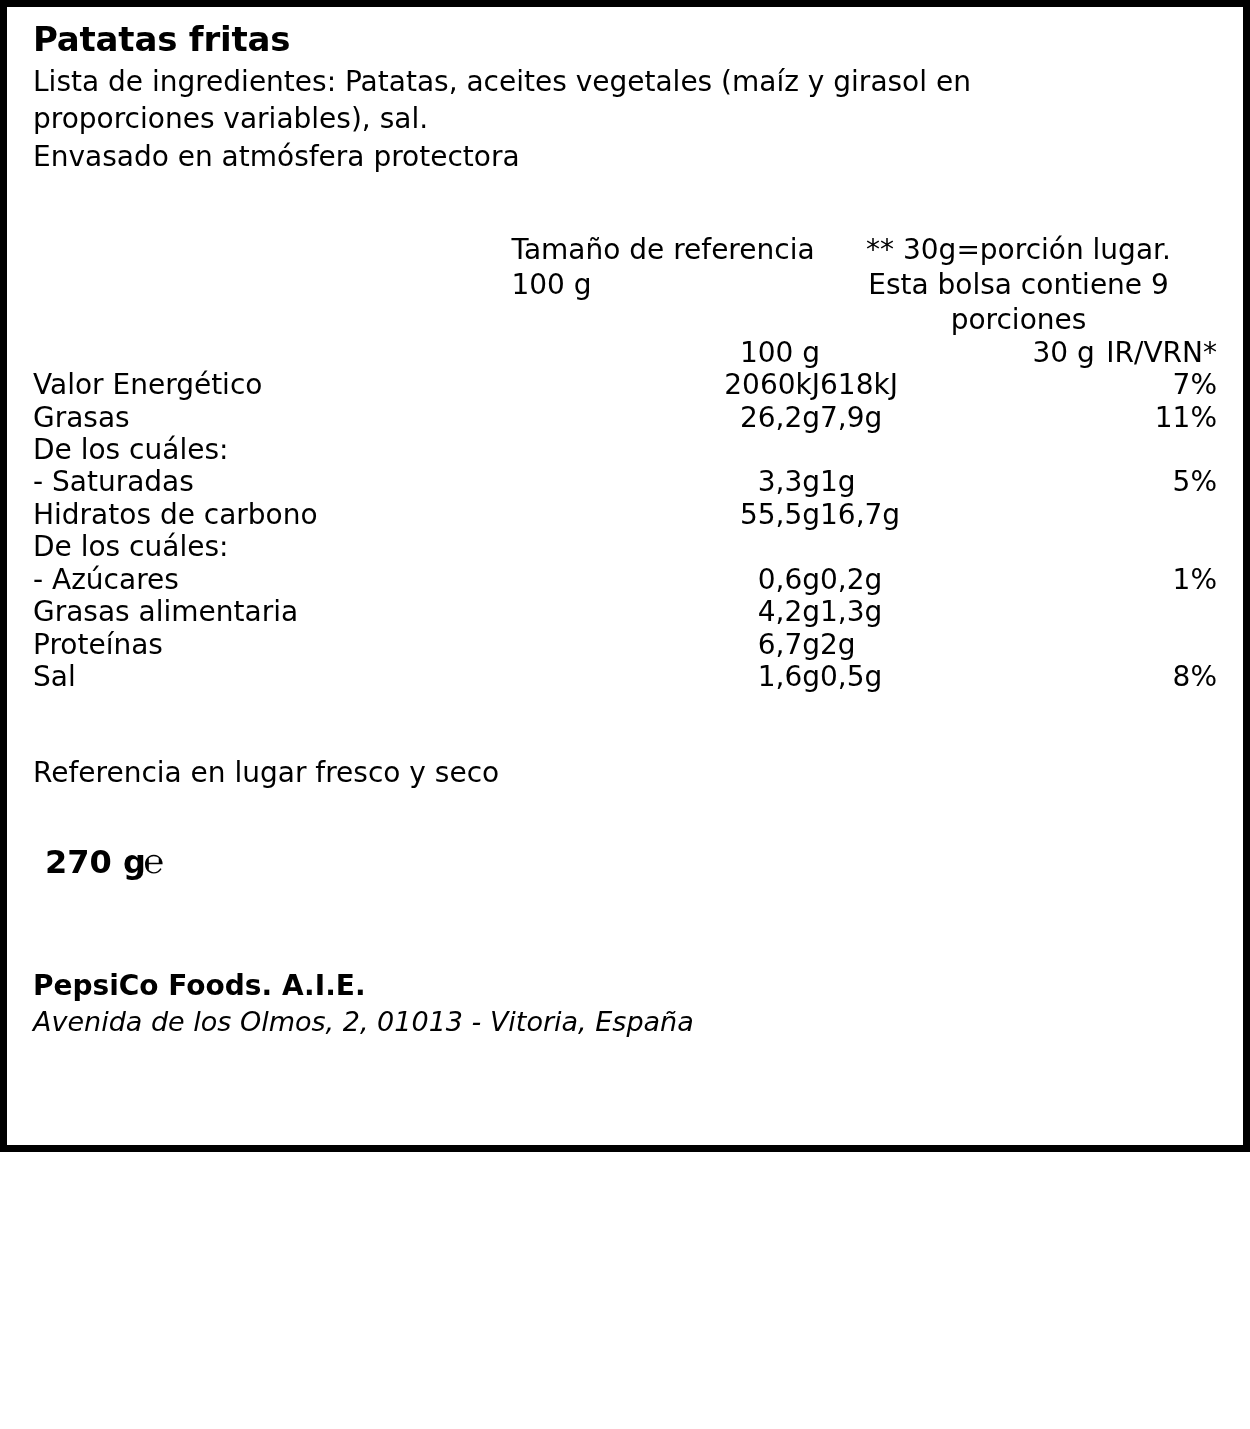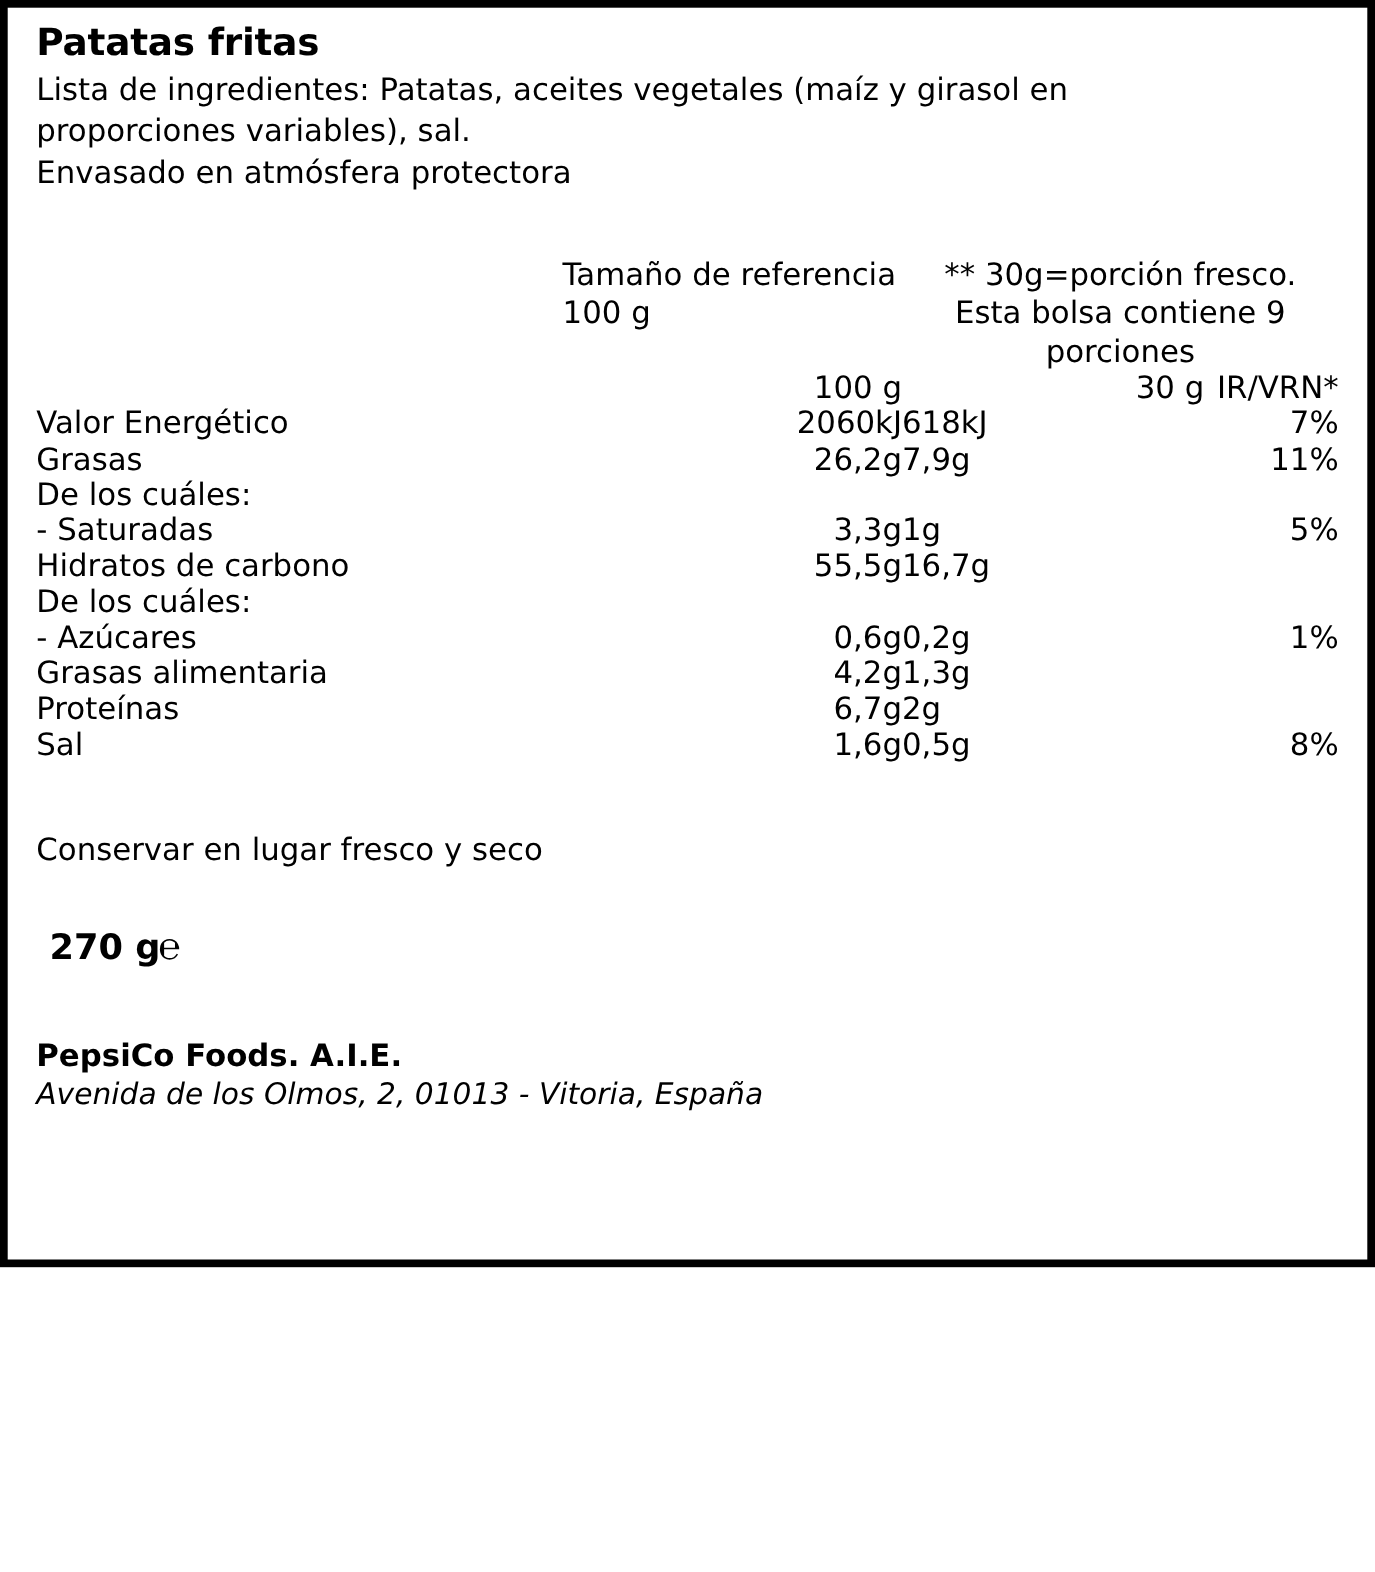--- a/index.html
+++ b/index.html
@@ -97,21 +97,21 @@
   }
   .weight .e-mark {
     font-family: "DejaVu Serif", "Liberation Serif", serif;
     font-weight: normal;
     font-size: 34px;
     margin-left: -2px;
   }
   .company {
     font-size: 28px;
     font-weight: bold;
-    margin-top: 62px;
+    margin-top: 88px;
   }
   .address {
     font-size: 27px;
     margin-top: 4px;
     font-style: italic;
   }
 </style>
 </head>
 <body>
 
@@ -125,21 +125,21 @@
 
   <table class="nutrition">
     <tbody>
       <tr>
         <td class="col-name"></td>
         <td class="hdr-ref" colspan="1">
           <div>Tamaño de referencia</div>
           <div>100 g</div>
         </td>
         <td class="hdr-note" colspan="2">
-          <div>** 30g=porción fresco.</div>
+          <div>** 30g=porción lugar.</div>
           <div>Esta bolsa contiene 9</div>
           <div>porciones</div>
         </td>
       </tr>
 
       <tr class="sub-hdr">
         <td class="col-name"></td>
         <td class="col-100 unit-100">100 g</td>
         <td class="col-30 unit-30">30 g</td>
         <td class="col-pct unit-ir">IR/VRN*</td>
@@ -212,21 +212,21 @@
       <tr>
         <td class="col-name">Sal</td>
         <td class="col-100">1,6g</td>
         <td class="col-30">0,5g</td>
         <td class="col-pct">8%</td>
       </tr>
     </tbody>
   </table>
 
 
-  <div class="storage">Conservar en lugar fresco y seco</div>
+  <div class="storage">Referencia en lugar fresco y seco</div>
 
   <div class="weight">
     <span>270 g</span><span class="e-mark">℮</span>
   </div>
 
   <div class="company">PepsiCo Foods. A.I.E.</div>
   <div class="address">Avenida de los Olmos, 2, 01013 - Vitoria, España</div>
 
 </div>
 

